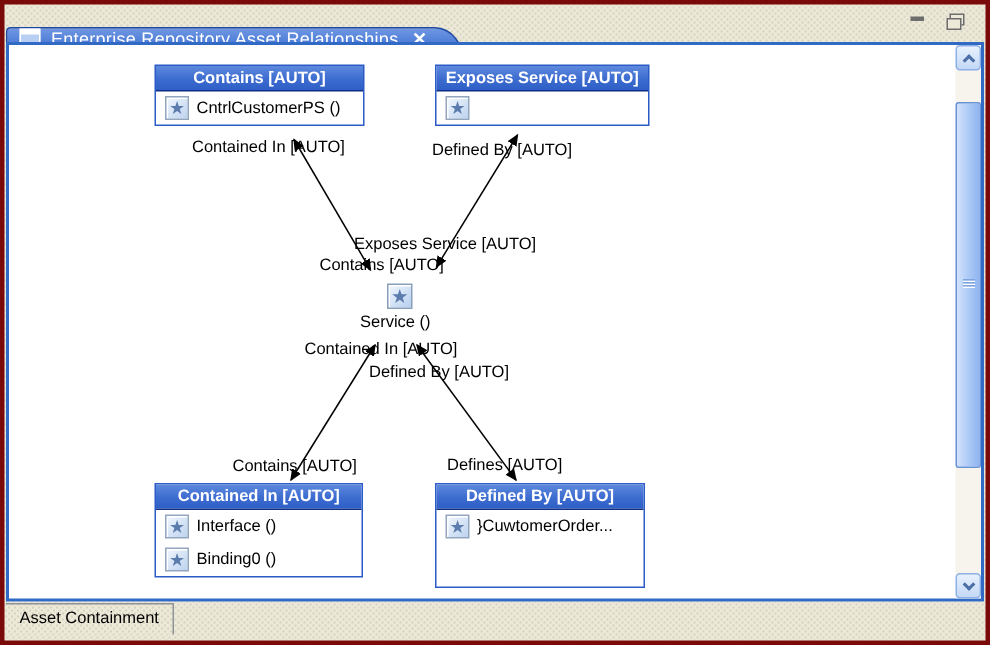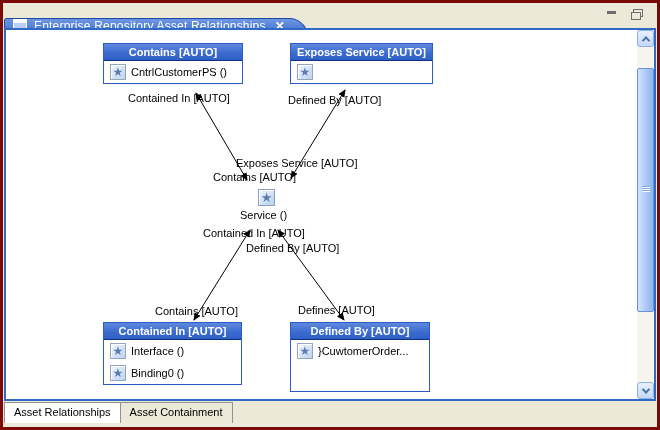--- a/index.html
+++ b/index.html
@@ -217,17 +217,16 @@
         </div>
         <div class="sb-btn sb-down">
             <span class="chev down"></span>
           </div>
       </div>
 
     </div>
   </div>
 
   <div class="bottom-tabs">
-    <div class="btab active">Asset Relationships</div>
     <div class="btab inactive">Asset Containment</div>
   </div>
 
 </div>
 
 </body></html>

